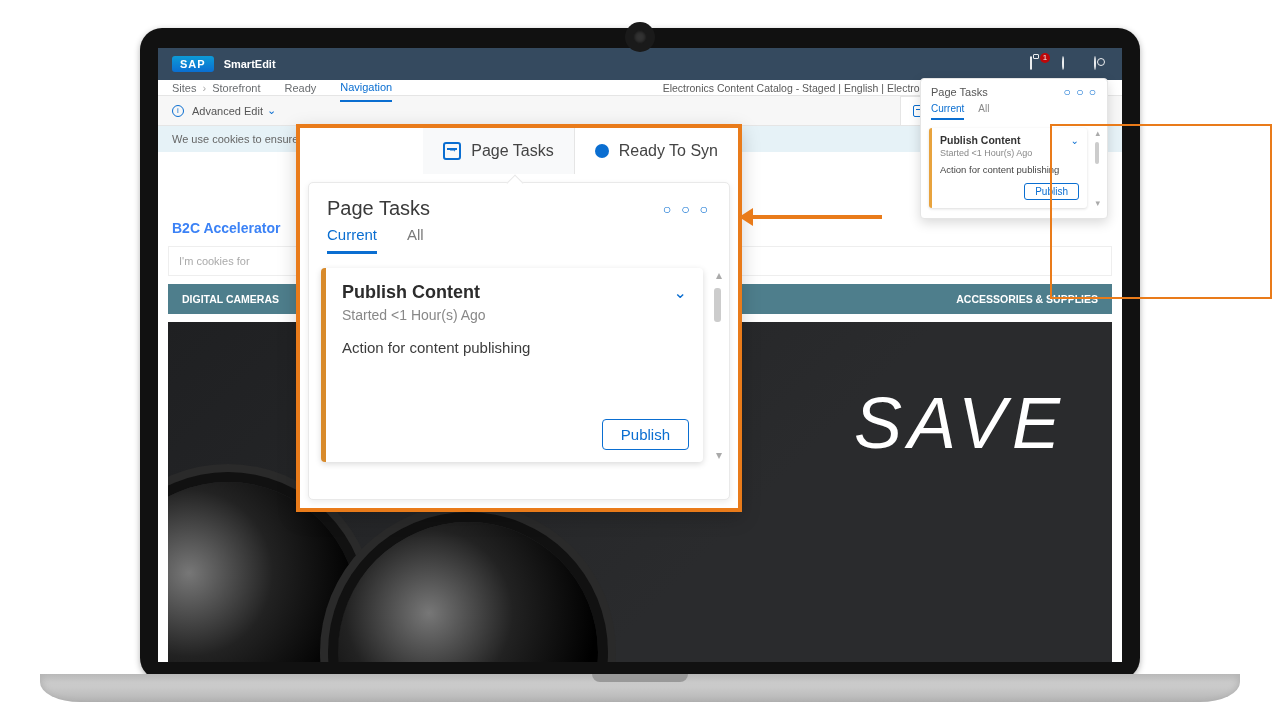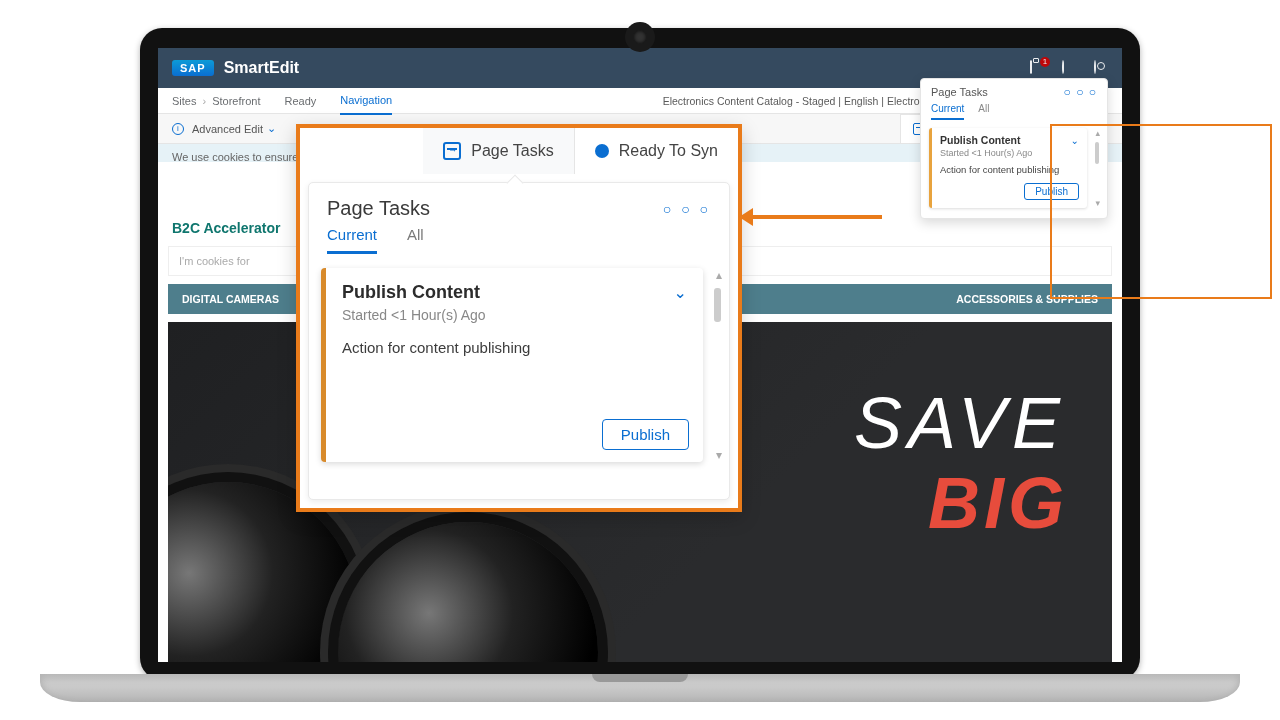--- a/index.html
+++ b/index.html
@@ -25,36 +25,36 @@
     background: linear-gradient(#dcdcdc, #b5b5b5);
     border-radius: 0 0 40px 40px / 0 0 20px 20px;
     box-shadow: 0 4px 10px rgba(0,0,0,.2) inset;
   }
   .base::after {
     content: ""; position: absolute; left: 46%; right: 46%; top: 0; height: 8px;
     background: #999; border-radius: 0 0 8px 8px;
   }
 
   
-  .topbar { height: 40px; background: #354a5f; color: #fff; display: flex; align-items: center; padding: 0 14px; font-size: 11px; }
+  .topbar { height: 32px; background: #354a5f; color: #fff; display: flex; align-items: center; padding: 0 14px; font-size: 11px; }
   .sap-logo { font-weight: 700; letter-spacing: 1px; background: linear-gradient(#0d9bd7,#0a6ed1); padding: 2px 8px; border-radius: 3px; }
-  .app-name { margin-left: 10px; font-weight: 600; font-size: 16px; }
+  .app-name { margin-left: 10px; font-weight: 600; font-size: 11px; }
   .top-right { margin-left: auto; display: flex; gap: 18px; align-items: center; }
   .top-right .ticon { width: 14px; height: 14px; display: inline-block; position: relative; opacity: .9; }
   .clipboard { width: 12px; height: 14px; border: 1.5px solid #fff; border-radius: 2px; position: relative; }
   .clipboard::before { content:""; position:absolute; top:-3px; left:2px; width:4px; height:3px; border:1.5px solid #fff; border-radius:1px; }
   .badge { position:absolute; top:-4px; right:-6px; background:#c00; color:#fff; font-size:8px; width:10px; height:10px; border-radius:50%; line-height:10px; text-align:center; }
   .globe { width:14px; height:14px; border:1.5px solid #fff; border-radius:50%; position:relative; }
   .globe::before { content:""; position:absolute; left:0; right:0; top:46%; border-top:1px solid #fff; }
   .globe::after  { content:""; position:absolute; top:0; bottom:0; left:46%; border-left:1px solid #fff; border-radius:50%; }
   .user-ic { width:14px; height:14px; border:1.5px solid #fff; border-radius:50%; position:relative; }
   .user-ic::after{ content:""; position:absolute; width:6px; height:6px; border:1.5px solid #fff; border-radius:50%; left:2px; top:1px;}
 
   
-  .navrow { height: 26px; background:#fff; border-bottom:1px solid #e5e5e5; display:flex; align-items:center; padding:0 14px; font-size:11px; color:#6a6d70; }
+  .navrow { height: 16px; background:#fff; border-bottom:1px solid #e5e5e5; display:flex; align-items:center; padding:0 14px; font-size:11px; color:#6a6d70; }
   .navrow .crumb { margin-right:6px; }
   .navrow .chev { margin-right:6px; color:#aaa; }
   .navrow .active { color:#0a6ed1; border-bottom:2px solid #0a6ed1; padding-bottom:7px; margin-top:7px; }
   .nav-right { margin-left:auto; display:flex; align-items:center; gap:10px; }
   .rect-ic { width:22px; height:14px; border:2px solid #0a6ed1; border-radius:2px; }
   .catalog-text { color:#5a5a5a; font-size:10.5px; }
   .dd { color:#0a6ed1; }
 
   
   .toolrow { height: 30px; background:#f7f7f7; border-bottom:1px solid #e5e5e5; display:flex; align-items:center; padding:0 14px; font-size:11px; color:#555; }
@@ -65,21 +65,21 @@
   .pill.active { background:#fff; box-shadow: inset 0 1px 0 #e5e5e5; color:#0a6ed1;}
   .calendar-ic { width:12px; height:12px; border:1.5px solid #0a6ed1; border-radius:2px; position:relative;}
   .calendar-ic::before{content:"";position:absolute;left:2px;right:2px;top:3px;border-top:1px solid #0a6ed1;}
   .dot-ic { width:9px; height:9px; background:#0a6ed1; border-radius:50%;}
 
   
   .cookie { height:26px; background:#e6f2f7; display:flex; align-items:center; padding:0 14px; font-size:11px; color:#666;}
 
   
   .content { position:absolute; top:114px; left:0; right:0; bottom:0; background:#fff;}
-  .brand { position:absolute; top:58px; left:14px; font-weight:700; font-size:14px; color:#0f766e;}
+  .brand { position:absolute; top:58px; left:14px; font-weight:700; font-size:14px; color:#3b82f6;}
   .search { position:absolute; top:84px; left:10px; right:10px; height:30px; border:1px solid #eee; display:flex; align-items:center; padding:0 10px; color:#aaa; font-size:11px;}
   .catbar { position:absolute; top:122px; left:10px; right:10px; height:30px; background:#4e7e8c; color:#fff; display:flex; align-items:center; gap:24px; padding:0 14px; font-size:10.5px; font-weight:600;}
   .hero { position:absolute; top:160px; left:10px; right:10px; bottom:0; background:linear-gradient(135deg,#1f2022 0%, #2a2b2d 60%); overflow:hidden;}
   .hero .txt-save { position:absolute; right:46px; top:60px; font-size:72px; font-weight:200; color:#fff; letter-spacing:6px; font-style:italic;}
   .hero .txt-big  { position:absolute; right:44px; top:140px; font-size:72px; font-weight:800; color:#e74c3c; letter-spacing:4px; font-style:italic;}
   .lens { position:absolute; width:260px; height:260px; border-radius:50%; background:radial-gradient(circle at 35% 35%, #777 0%, #222 35%, #000 70%); box-shadow:0 0 0 10px #111, 0 0 0 18px #2a2a2a;}
   .lens.a{ left:-70px; bottom:-80px;}
   .lens.b{ left:170px; bottom:-120px;}
 
   
@@ -214,21 +214,20 @@
     </div>
     <div class="catbar">
       <span>DIGITAL CAMERAS</span>
       <span>FILM</span>
       <span style="margin-left:auto">ACCESSORIES &amp; SUPPLIES</span>
     </div>
     <div class="hero">
       <div class="lens a"></div>
       <div class="lens b"></div>
       <div class="txt-save">SAVE</div>
-      <div class="txt-big">BIG</div>
     </div>
   </div>
 
   <div class="small-panel">
     <div class="sp-head">
       <span class="sp-title">Page Tasks</span>
       <span class="sp-menu">○ ○ ○</span>
     </div>
     <div class="sp-tabs">
       <span class="cur">Current</span>

